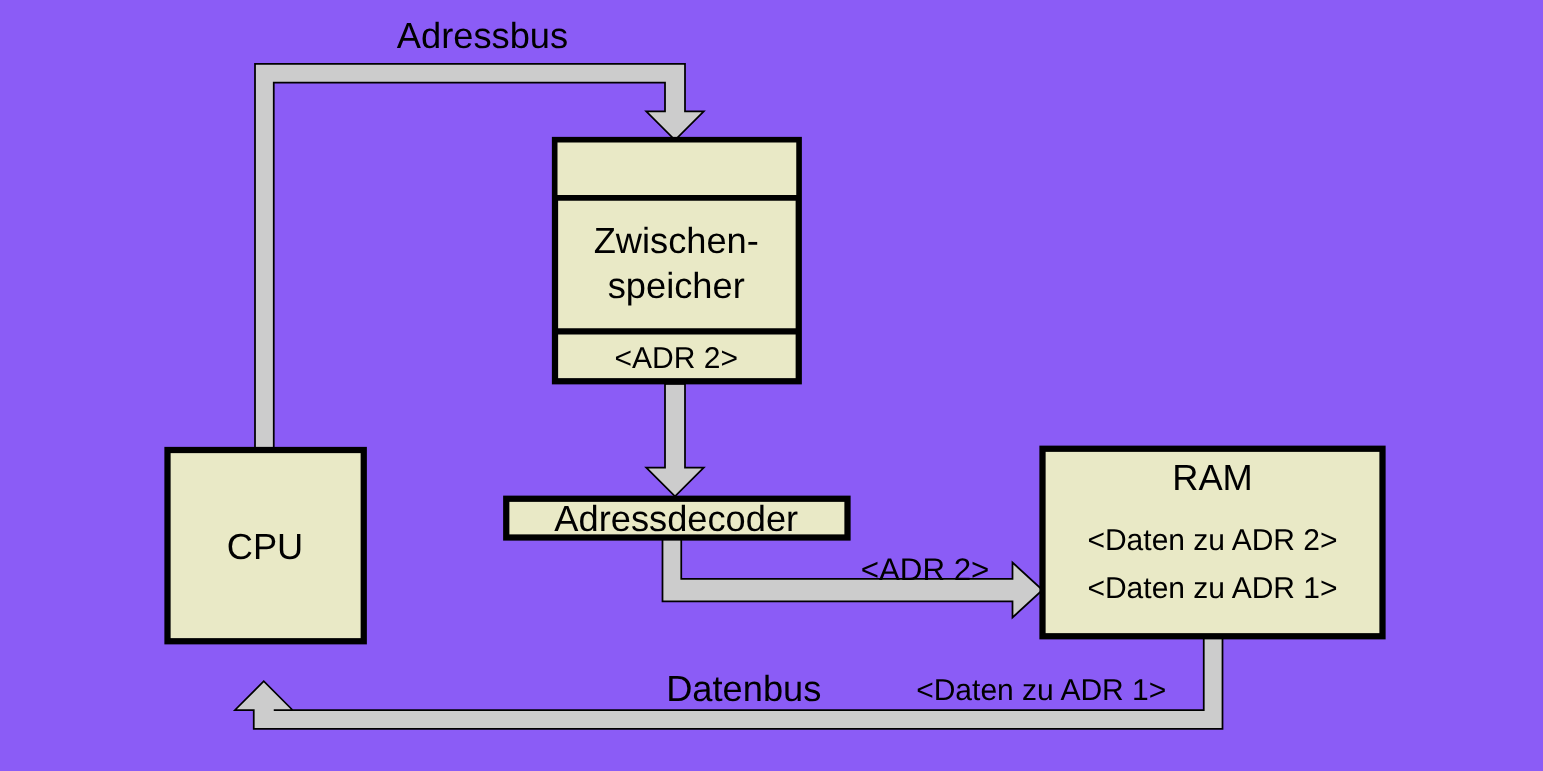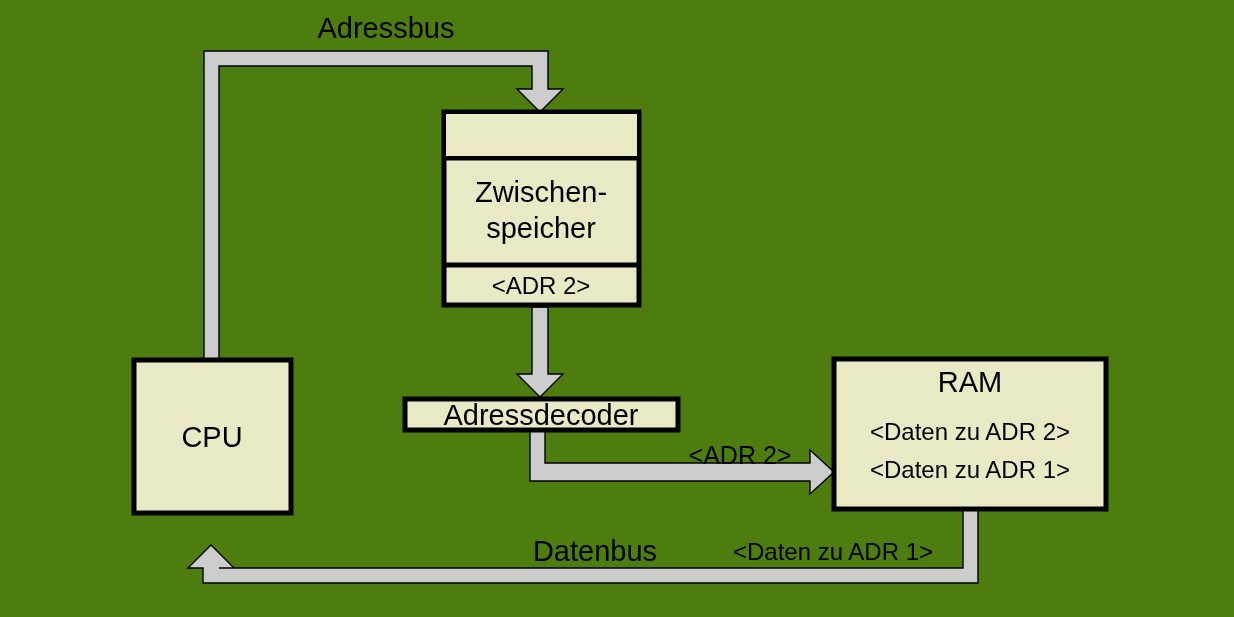--- a/index.html
+++ b/index.html
@@ -10,21 +10,21 @@
   body {
     width: 1234px;
     height: 617px;
     overflow: hidden;
     font-family: "Liberation Sans", sans-serif;
   }
   #diagram-root {
     position: relative;
     width: 1234px;
     height: 617px;
-    background: #4d7c0f;
+    background: #8b5cf6;
   }
   svg.diagram {
     display: block;
     width: 1234px;
     height: 617px;
   }
   .box-fill {
     fill: #e9e9c6;
     stroke: #000000;
     stroke-width: 5;

